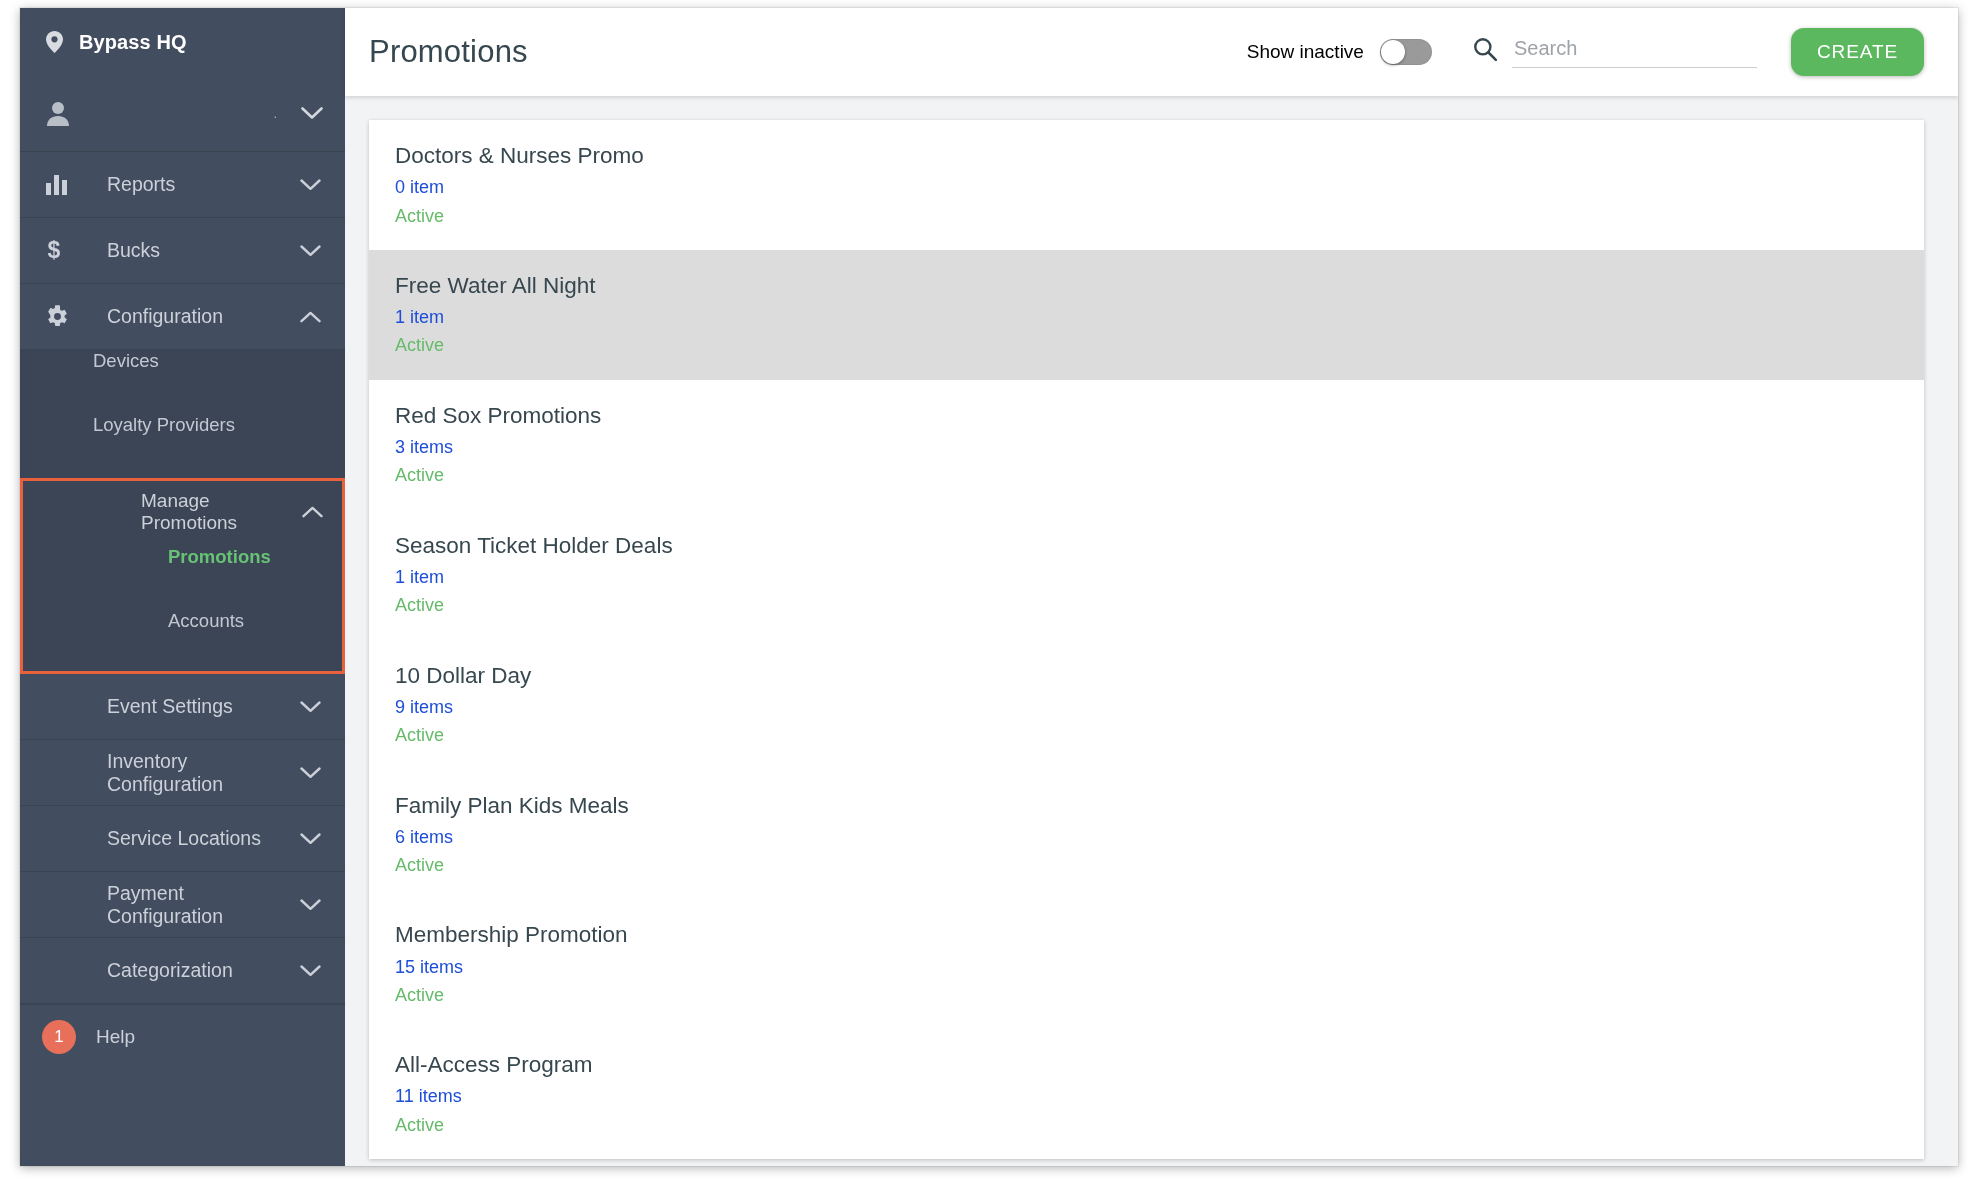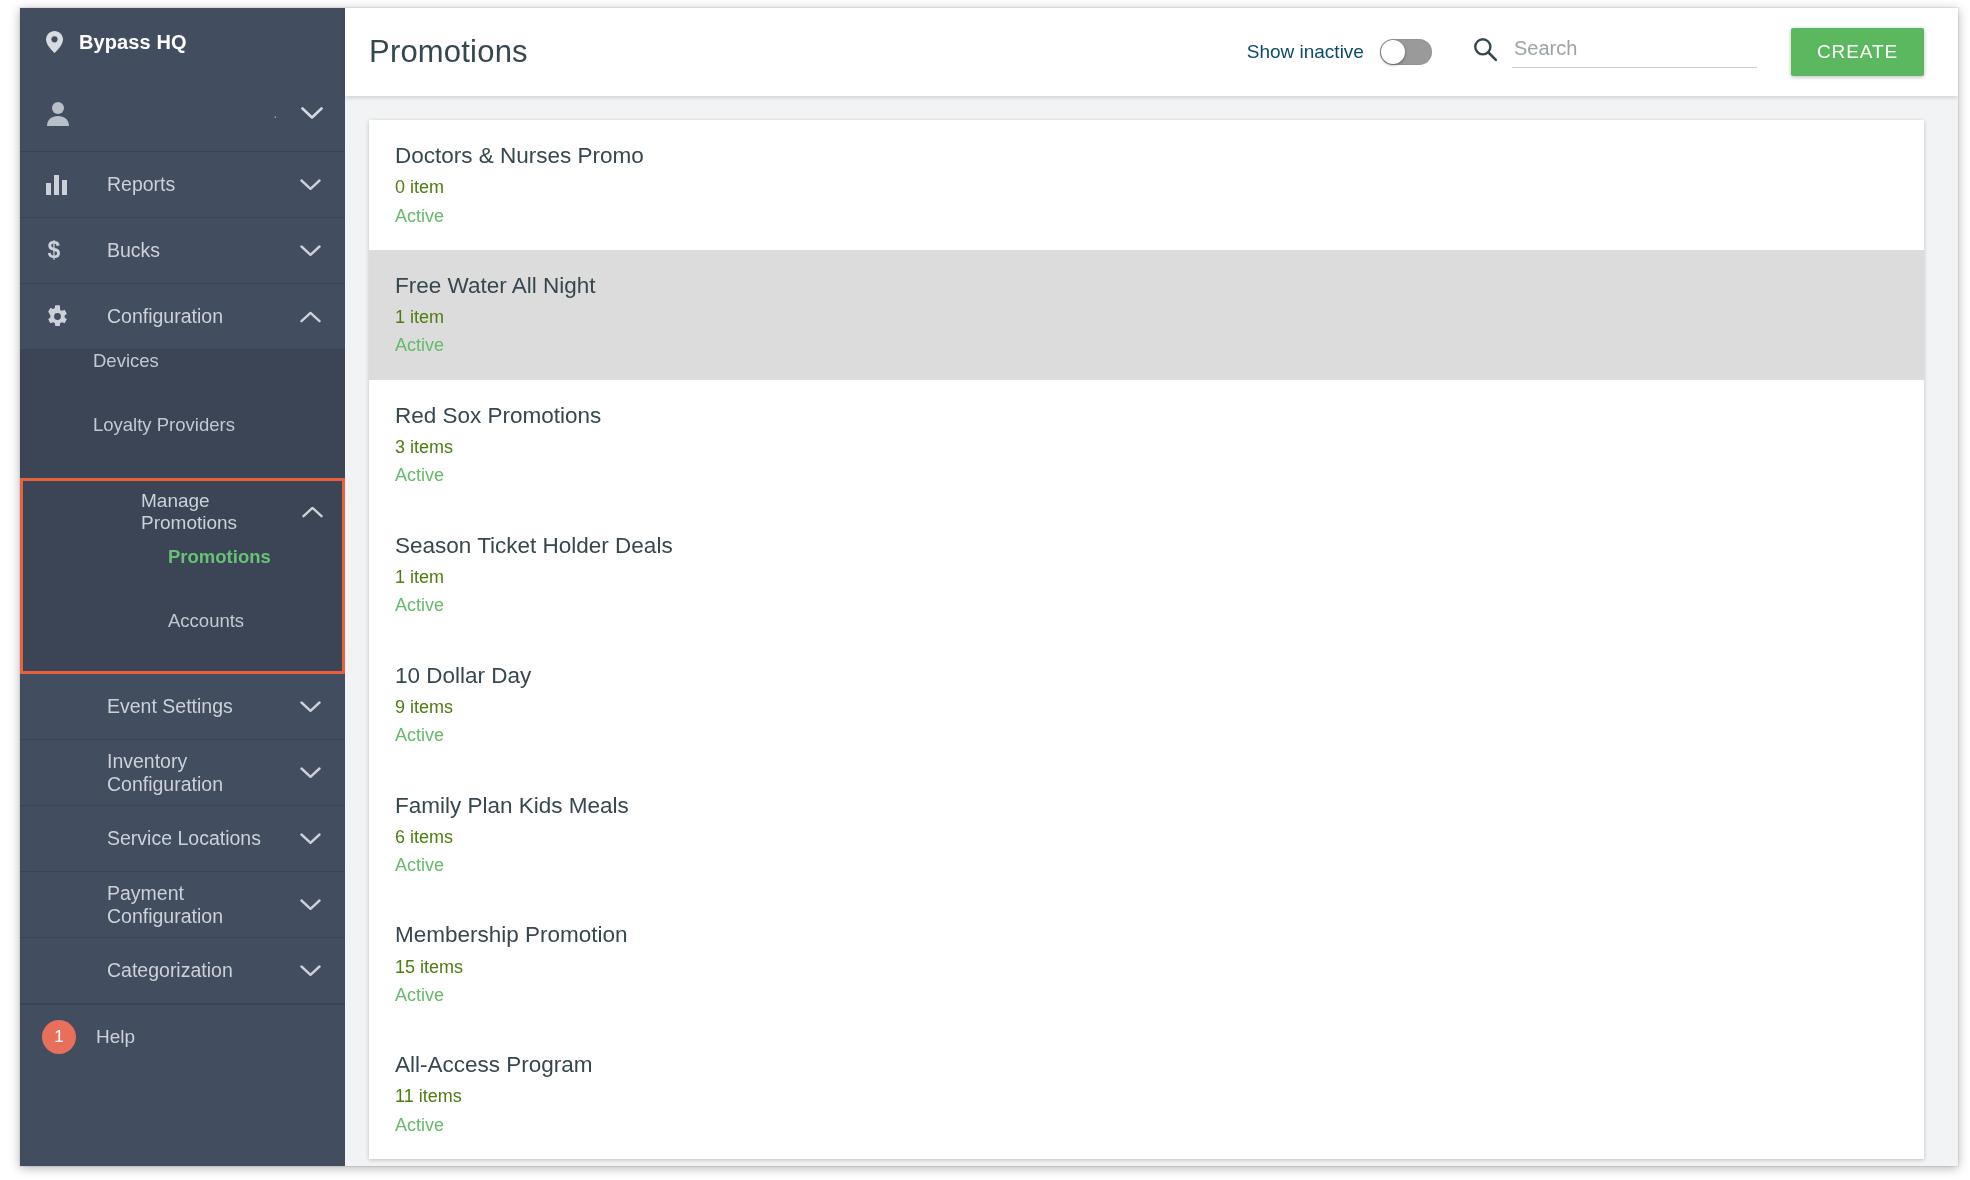--- a/index.html
+++ b/index.html
@@ -178,21 +178,21 @@
   }
   #page-title {
     font-size: 31px;
     color: #37474f;
     font-weight: normal;
     letter-spacing: .2px;
   }
   .topbar-spacer { flex: 1; }
 
   .toggle-group { display: flex; align-items: center; }
-  .toggle-label { font-size: 19px; color: #0c4a6e; margin-right: 16px; }
+  .toggle-label { font-size: 19px; color: #000000; margin-right: 16px; }
   .switch {
     width: 52px; height: 26px;
     border-radius: 13px;
     background: #9a9a9a;
     position: relative;
     cursor: pointer;
     box-shadow: inset 0 0 0 1px rgba(0,0,0,0.05);
   }
   .switch .knob {
     position: absolute;
@@ -220,21 +220,21 @@
     background: transparent;
     outline: none;
   }
   .search-field::placeholder { color: #9ea3a8; }
 
   .create-btn {
     margin-left: 34px;
     background: #5cb85f;
     color: #ffffff;
     border: none;
-    border-radius: 2px;
+    border-radius: 13px;
     font-family: "Liberation Sans", sans-serif;
     font-size: 19px;
     letter-spacing: .9px;
     padding: 0 26px;
     height: 48px;
     cursor: pointer;
     box-shadow: 0 1px 4px rgba(0,0,0,0.28);
   }
 
   
@@ -255,21 +255,21 @@
   }
   .promo-row.highlight { background: #dcdcdc; }
   .promo-name {
     font-size: 22.5px;
     color: #37474f;
     line-height: 1.25;
     margin-bottom: 6px;
   }
   .promo-count {
     font-size: 18px;
-    color: #4d7c0f;
+    color: #1d4ed8;
     line-height: 1.3;
     margin-bottom: 5px;
   }
   .promo-status {
     font-size: 18px;
     color: #66bb6a;
     line-height: 1.3;
   }
 
   .icon-svg { display: block; }

